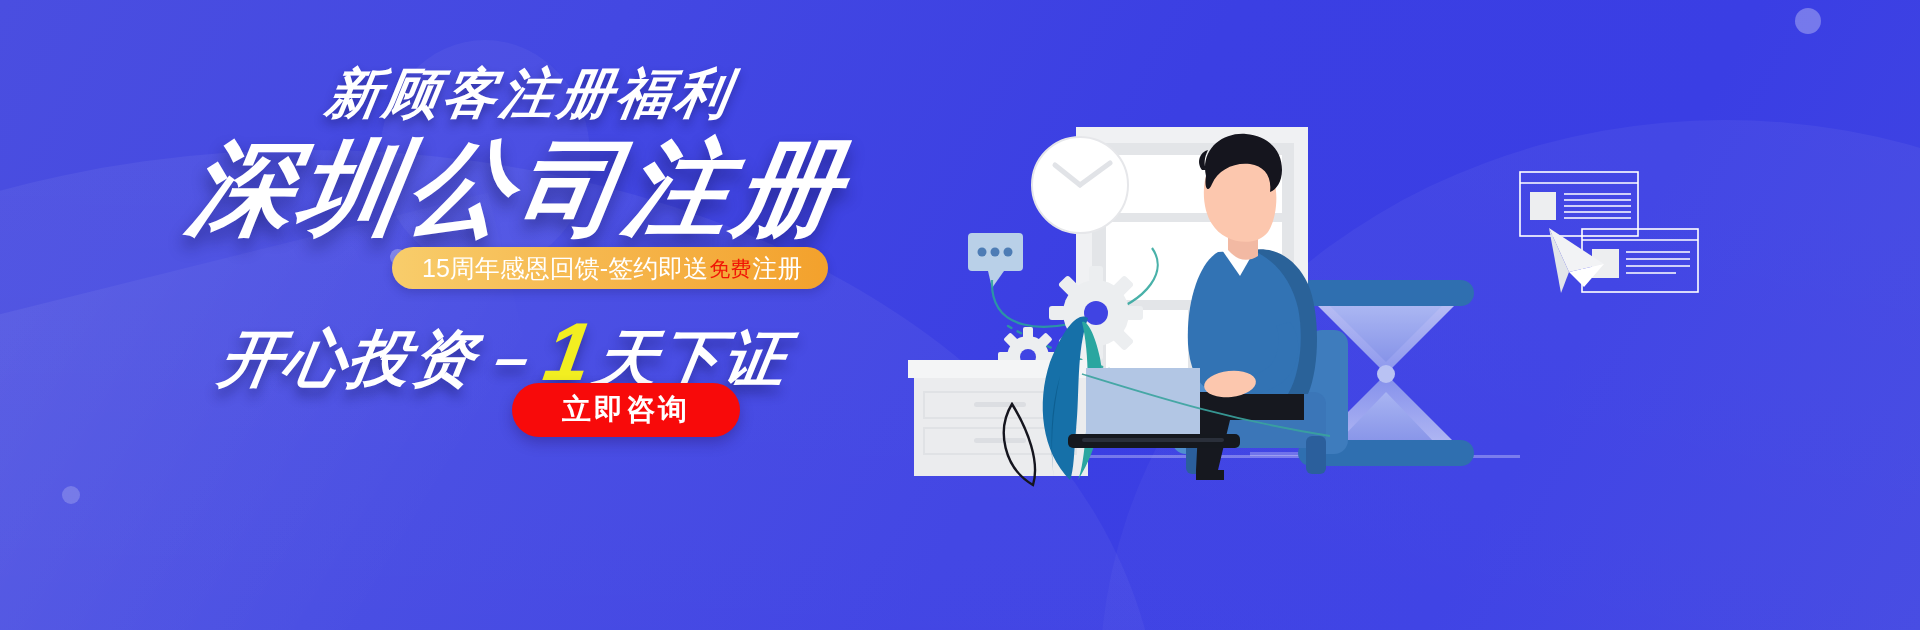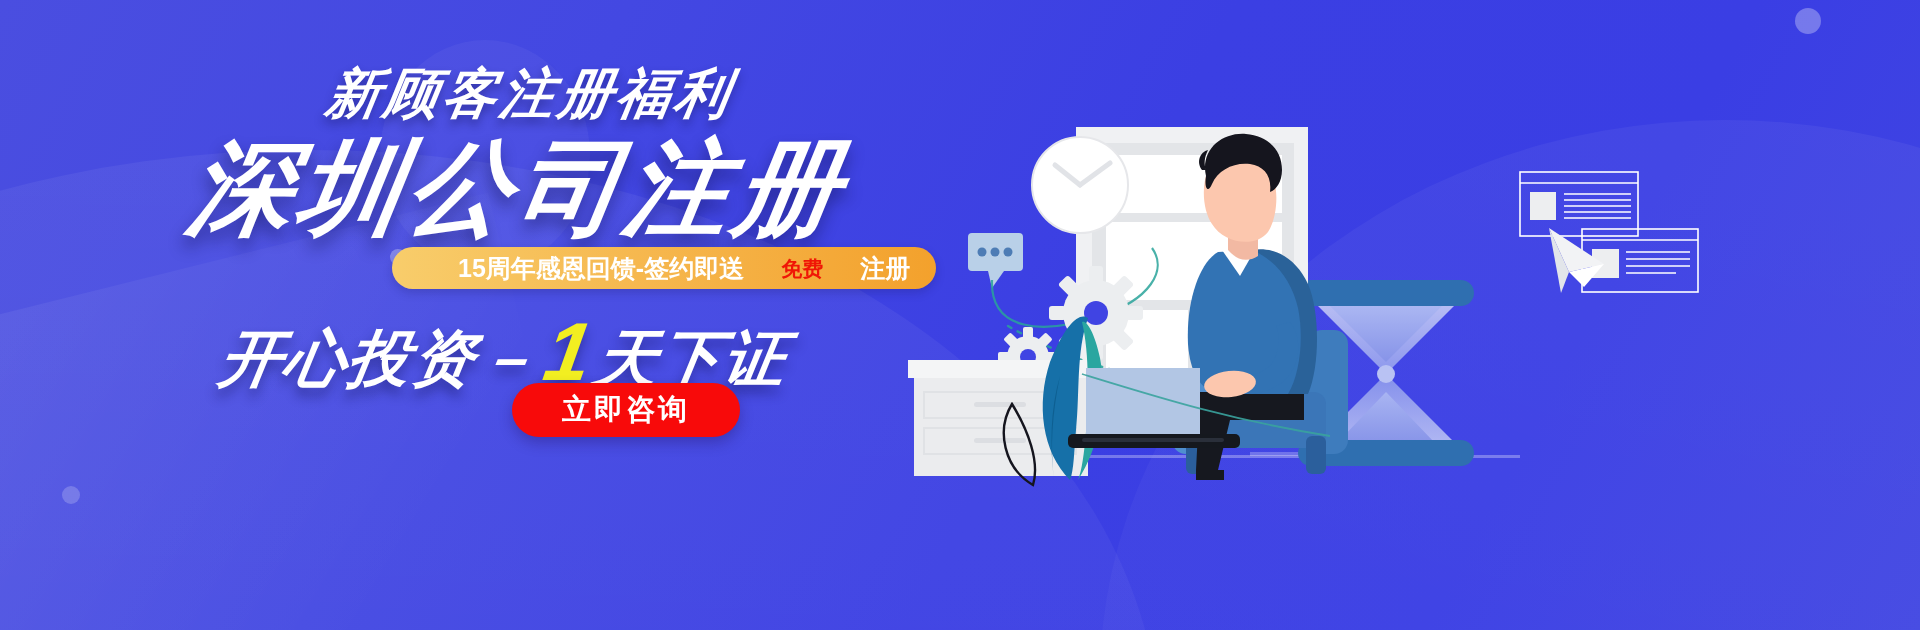--- a/index.html
+++ b/index.html
@@ -77,23 +77,22 @@
     position:absolute;left:392px;top:247px;
     height:42px;
     padding:0 26px 0 30px;
     display:flex;align-items:center;
     border-radius:21px;
     background:linear-gradient(90deg,#f8cd6b 0%,#f6b84f 45%,#f3a12c 100%);
     box-shadow:0 4px 10px rgba(25,25,90,.22);
     white-space:nowrap;
   }
   .pill span{
-    font-size:25px;font-weight:bold;color:#ffffff;letter-spacing:0px;
+    font-size:25px;font-weight:normal;color:#ffffff;letter-spacing:0px;
     line-height:1;
-    margin-left:36px;
   }
   .pill .hot{color:#f01606;font-size:21px;padding:0 1px;}
 
   .tagline{
     position:absolute;left:0;right:0;top:305px;
     text-align:center;
     font-size:62px;font-weight:bold;letter-spacing:2px;
     color:#ffffff;font-style:italic;
     transform:skewX(-9deg);
     text-shadow:0 8px 12px rgba(16,16,80,.45);

